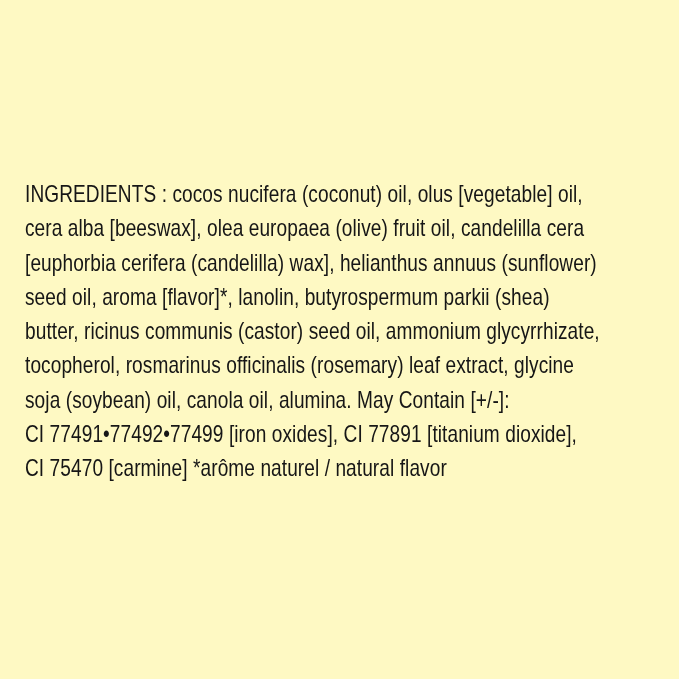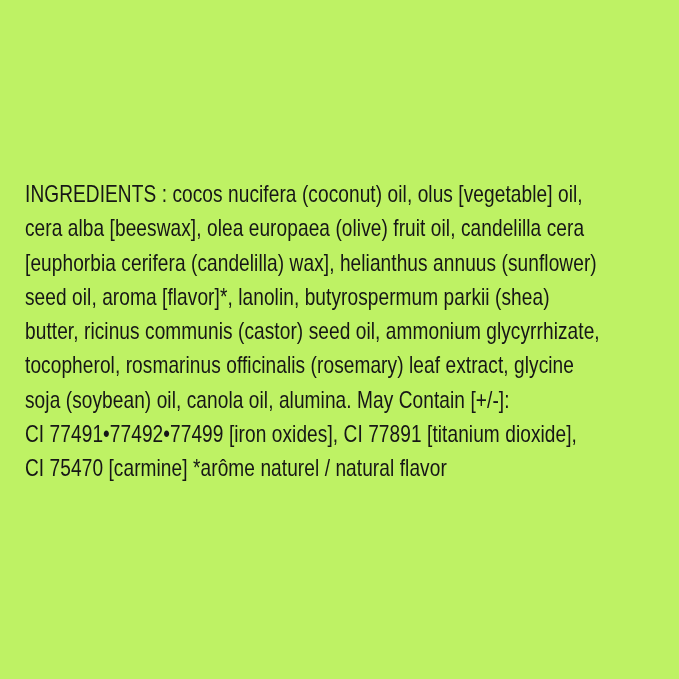--- a/index.html
+++ b/index.html
@@ -4,21 +4,21 @@
 <style>
   html, body {
     margin: 0;
     padding: 0;
     background: #ffffff;
   }
   .page {
     position: relative;
     width: 679px;
     height: 679px;
-    background: #bef264;
+    background: #fef9c3;
     overflow: hidden;
     font-family: "Liberation Sans", sans-serif;
   }
   .ingredients-block {
     position: absolute;
     left: 25px;
     top: 177px;
     width: 810px;               
     transform: scaleX(0.795);   
     transform-origin: left top;

